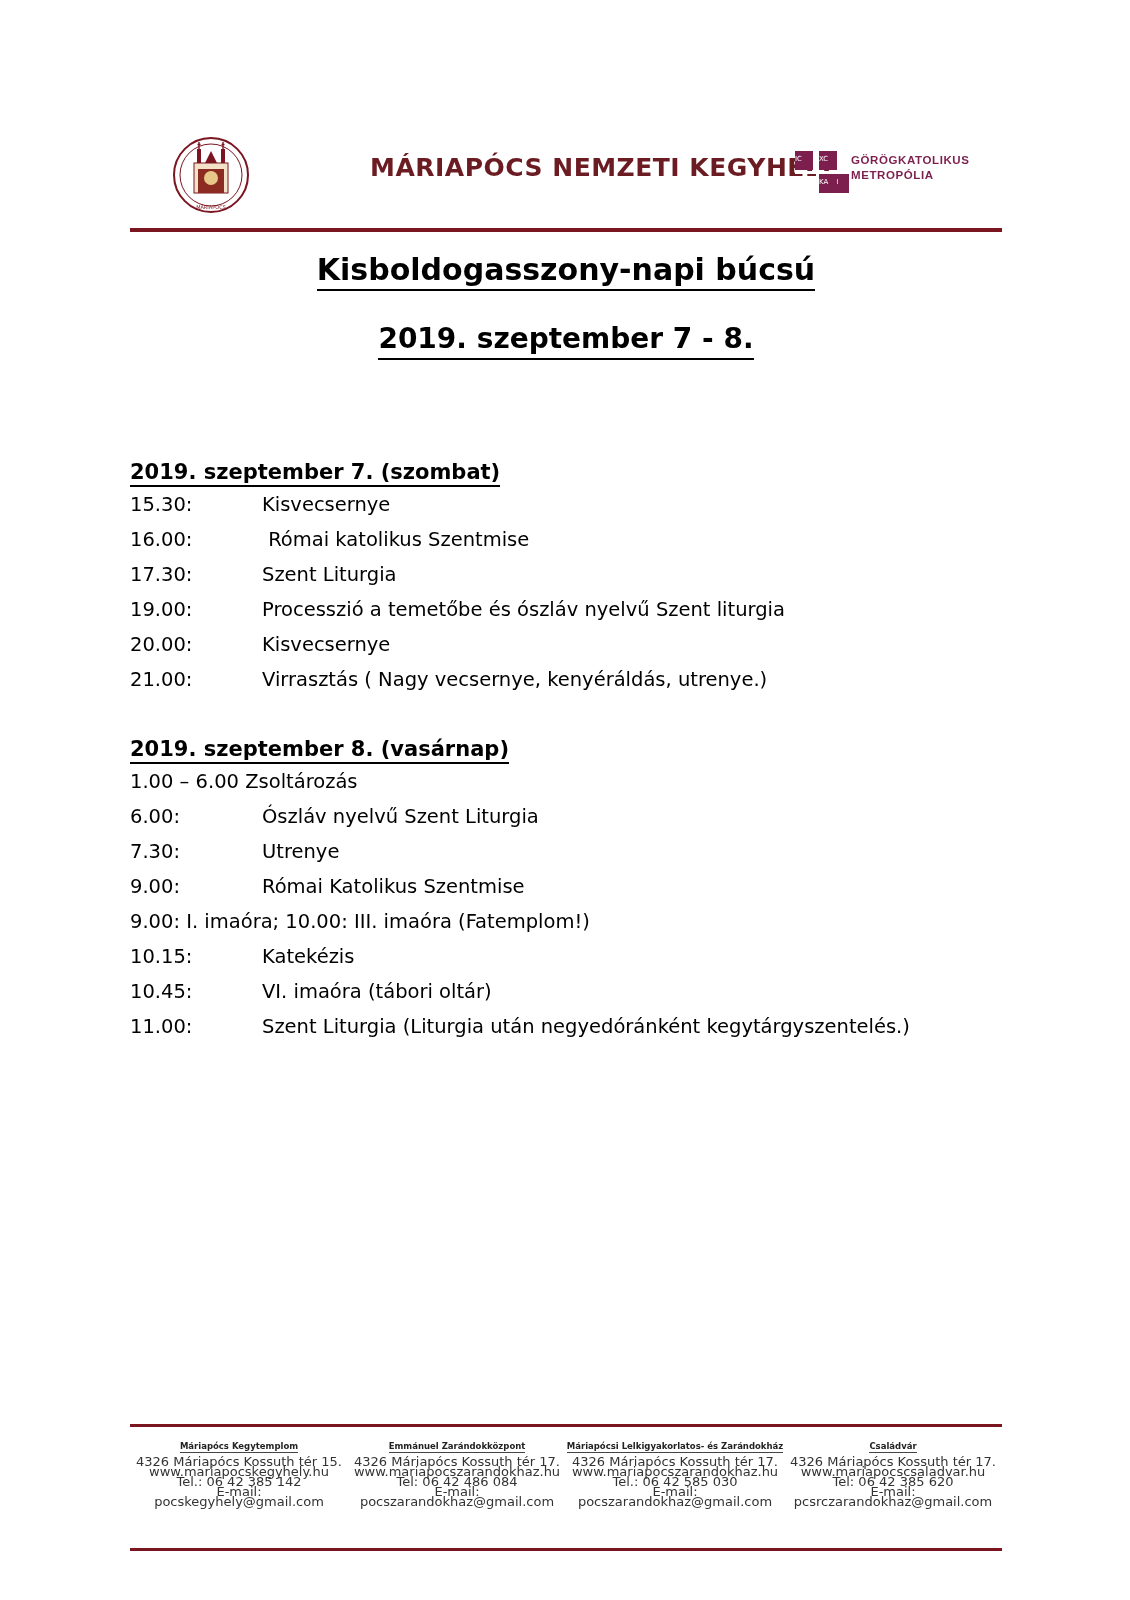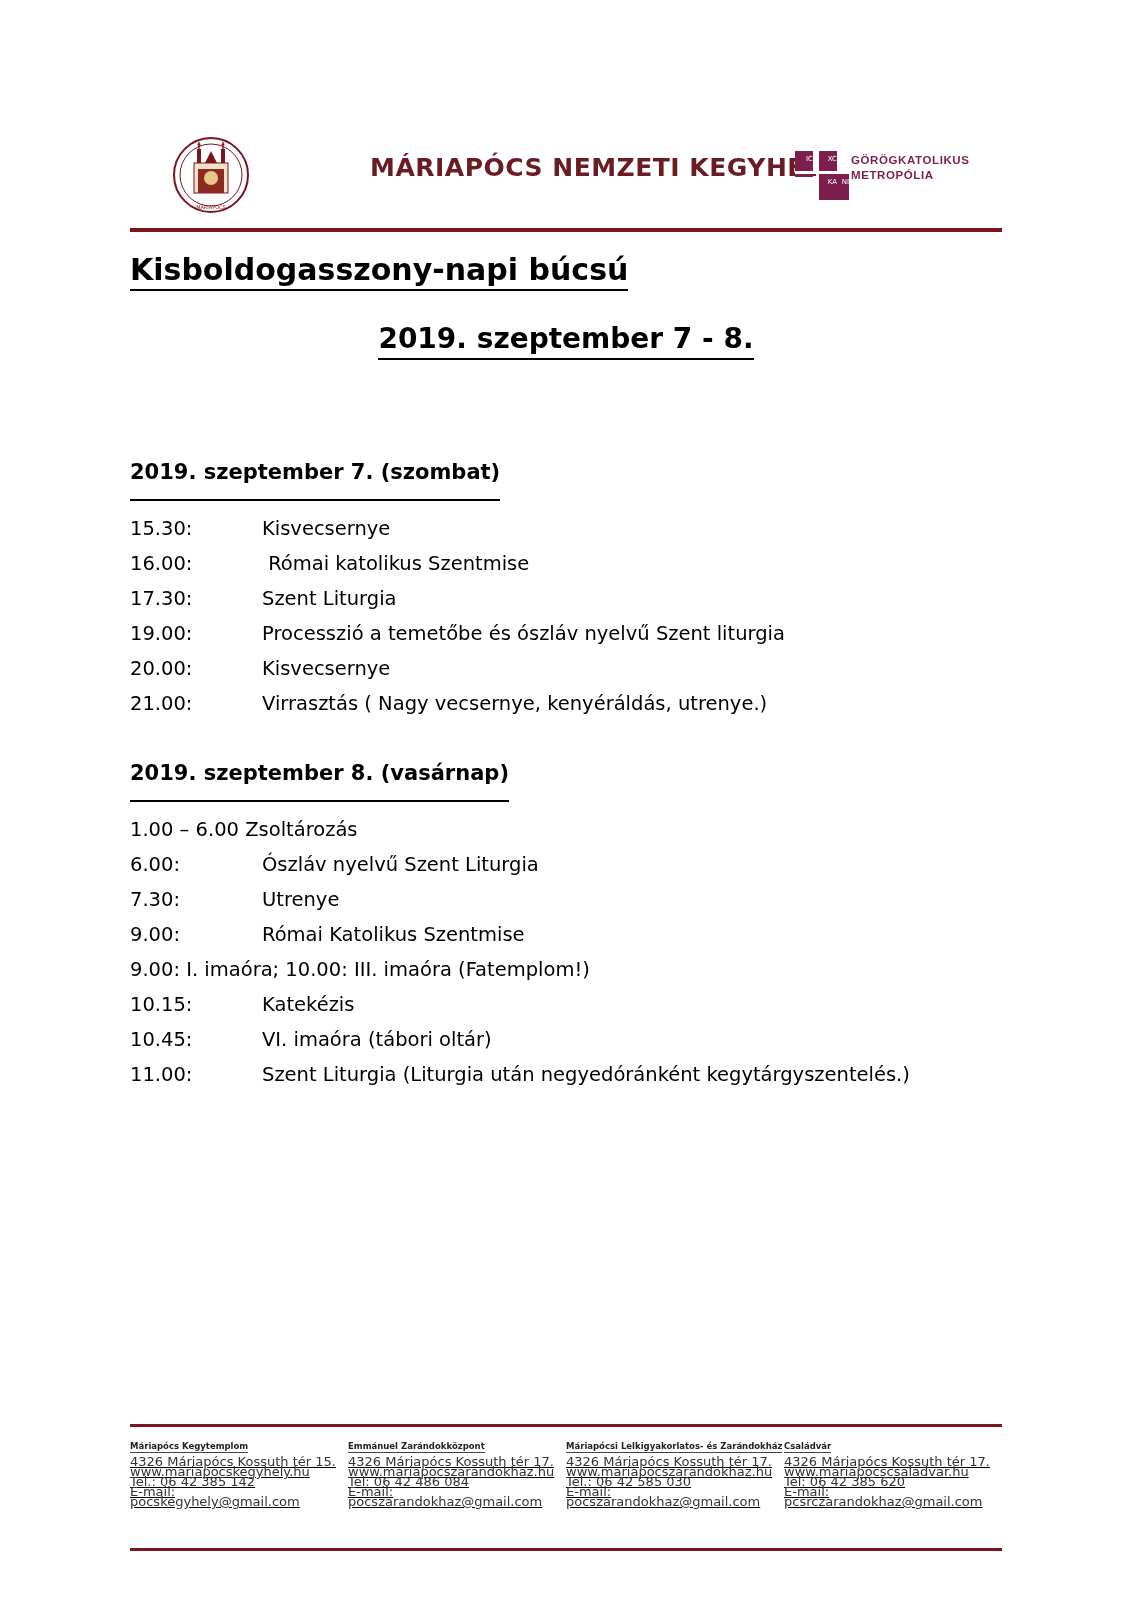--- a/index.html
+++ b/index.html
@@ -57,26 +57,26 @@
   .metropolia .mark {
     position: absolute;
     left: 0;
     top: 2px;
     width: 46px;
     height: 42px;
   }
   .metropolia .mark .cell {
     position: absolute;
     width: 18px;
-    height: 26px;
+    height: 19px;
     background: #7d1f4e;
     color: #ffffff;
     font-size: 7px;
     line-height: 17px;
-    text-align: right;
+    text-align: left;
     font-family: "DejaVu Sans", sans-serif;
   }
   .metropolia .mark .bar-v {
     position: absolute;
     left: 21px;
     top: 0;
     width: 3px;
     height: 42px;
     background: #ffffff;
   }
@@ -108,20 +108,21 @@
     height: 4px;
     background: #7b1520;
   }
 
   
   .doc-title {
     position: absolute;
     left: 130px;
     top: 252px;
     width: 872px;
+    text-align: center;
     font-size: 30px;
     font-weight: bold;
     font-family: "DejaVu Sans", sans-serif;
   }
   .doc-title span {
     border-bottom: 2px solid #000;
     padding-bottom: 2px;
   }
   .doc-subtitle {
     position: absolute;
@@ -143,24 +144,23 @@
     position: absolute;
     left: 130px;
     top: 460px;
     width: 880px;
   }
   .day-block { margin-bottom: 10px; }
   .day-heading {
     font-size: 21px;
     font-weight: bold;
     font-family: "DejaVu Sans", sans-serif;
-    margin-bottom: 10px;
     display: inline-block;
     border-bottom: 2px solid #000;
-    padding-bottom: 15px;
+    padding-bottom: 1px;
   }
   .entry {
     font-size: 19.5px;
     line-height: 35px;
     font-family: "DejaVu Sans", sans-serif;
     white-space: nowrap;
   }
   .entry .time {
     display: inline-block;
     width: 132px;
@@ -188,23 +188,22 @@
   .footer {
     position: absolute;
     left: 130px;
     top: 1434px;
     width: 872px;
     display: flex;
     justify-content: space-between;
   }
   .footer-col {
     width: 220px;
-    text-align: left;
-    font-family: "DejaVu Sans", sans-serif;
-    text-decoration: underline;
+    text-align: center;
+    font-family: "DejaVu Sans", sans-serif;
   }
   .footer-col .fname {
     font-size: 8.5px;
     font-weight: bold;
     color: #222;
     display: inline-block;
     border-bottom: 1px solid #444;
     padding-bottom: 1px;
     margin-bottom: 4px;
   }

